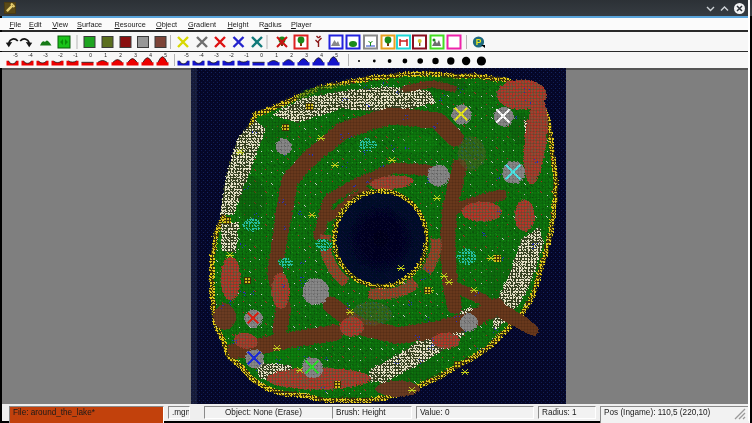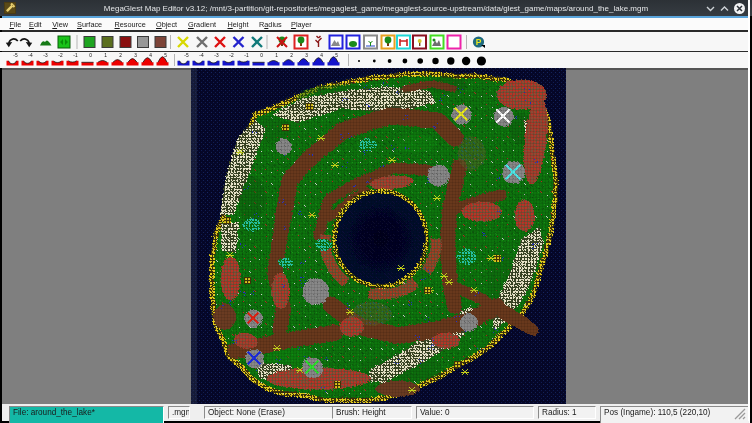--- a/index.html
+++ b/index.html
@@ -24,21 +24,20 @@
 </style></head><body>
 <div id="titlebar">
   <svg style="position:absolute;left:4px;top:2px" width="12" height="12">
     <rect width="12" height="12" fill="#4a3c14"></rect>
     <rect x="1" y="1" width="10" height="10" fill="#5a4a18"></rect>
     <g transform="rotate(45 6 6)" fill="#e8d070">
       <rect x="4.8" y="2.5" width="2.4" height="8" rx="0.5"></rect>
       <path d="M3.6,1 h4.8 v2.2 h-1.6 v-1 h-1.6 v1 h-1.6 z"></path>
     </g>
   </svg>
-  <div id="titletext">MegaGlest Map Editor v3.12; /mnt/3-partition/git-repositories/megaglest_game/megaglest-source-upstream/data/glest_game/maps/around_the_lake.mgm</div>
   <svg style="position:absolute;right:20px;top:5px" width="26" height="7">
     <g stroke="#cdd2d6" stroke-width="1.4" fill="none">
       <path d="M1,2 l3.5,3.5 L8,2"></path>
       <path d="M15,5.5 L18.5,2 L22,5.5"></path>
     </g>
   </svg>
   <svg style="position:absolute;right:7px;top:2.5px" width="11" height="11">
     <circle cx="5.5" cy="5.5" r="5.5" fill="#f2f3f4"></circle>
     <path d="M3,3 L8,8 M8,3 L3,8" stroke="#2f343a" stroke-width="1.5"></path>
   </svg>
@@ -663,23 +662,23 @@
       <circle cx="277" cy="254" r="9" fill="url(#pgray)" filter="url(#rough)"></circle>
       <path d="M264.5,40.5 L275.5,51.5 M275.5,40.5 L264.5,51.5" stroke="#e8e820" stroke-width="2.6" fill="none" stroke-linecap="square"></path>
       <path d="M306.0,42.0 L318.0,54.0 M318.0,42.0 L306.0,54.0" stroke="#ffffff" stroke-width="2.8" fill="none" stroke-linecap="square"></path>
       <path d="M315.5,97.5 L328.5,110.5 M328.5,97.5 L315.5,110.5" stroke="#50e8e8" stroke-width="2.8" fill="none" stroke-linecap="square"></path>
       <path d="M57.5,245.5 L66.5,254.5 M66.5,245.5 L57.5,254.5" stroke="#e02818" stroke-width="2.4" fill="none" stroke-linecap="square"></path>
       <path d="M57.5,284.5 L68.5,295.5 M68.5,284.5 L57.5,295.5" stroke="#2030e0" stroke-width="2.8" fill="none" stroke-linecap="square"></path>
       <path d="M115.5,293.5 L126.5,304.5 M126.5,293.5 L115.5,304.5" stroke="#30e030" stroke-width="2.8" fill="none" stroke-linecap="square"></path>
       <rect width="375" height="336" fill="url(#pgrid)"></rect>
     </svg></div>
 <div id="status">
-    <div style="position:absolute;left:7px;top:2px;width:155px;height:18px;border:1px solid #a8a8a8;border-top-color:#8a8a8a;border-left-color:#8a8a8a;border-bottom-color:#fff;border-right-color:#fff;background:#14b8a6;padding:1px 0 12px 3px;overflow:hidden;white-space:nowrap">File: around_the_lake*</div>
+    <div style="position:absolute;left:7px;top:2px;width:155px;height:18px;border:1px solid #a8a8a8;border-top-color:#8a8a8a;border-left-color:#8a8a8a;border-bottom-color:#fff;border-right-color:#fff;background:#c2410c;padding:1px 0 12px 3px;overflow:hidden;white-space:nowrap">File: around_the_lake*</div>
     <div style="position:absolute;left:166px;top:2px;width:22px;height:13px;border:1px solid #a8a8a8;border-top-color:#8a8a8a;border-left-color:#8a8a8a;border-bottom-color:#fff;border-right-color:#fff;background:#f2f2f2;padding:1px 0 0 3px;overflow:hidden;white-space:nowrap">.mgm</div>
-    <div style="position:absolute;left:202px;top:2px;width:144px;height:13px;border:1px solid #a8a8a8;border-top-color:#8a8a8a;border-left-color:#8a8a8a;border-bottom-color:#fff;border-right-color:#fff;background:#f2f2f2;padding:1px 0 0 3px;overflow:hidden;white-space:nowrap">Object: None (Erase)</div>
+    <div style="position:absolute;left:202px;top:2px;width:144px;height:13px;border:1px solid #a8a8a8;border-top-color:#8a8a8a;border-left-color:#8a8a8a;border-bottom-color:#fff;border-right-color:#fff;background:#f2f2f2;padding:1px 0 0 20px;overflow:hidden;white-space:nowrap">Object: None (Erase)</div>
     <div style="position:absolute;left:330px;top:2px;width:80px;height:13px;border:1px solid #a8a8a8;border-top-color:#8a8a8a;border-left-color:#8a8a8a;border-bottom-color:#fff;border-right-color:#fff;background:#f2f2f2;padding:1px 0 0 3px;overflow:hidden;white-space:nowrap">Brush: Height</div>
     <div style="position:absolute;left:414px;top:2px;width:118px;height:13px;border:1px solid #a8a8a8;border-top-color:#8a8a8a;border-left-color:#8a8a8a;border-bottom-color:#fff;border-right-color:#fff;background:#f2f2f2;padding:1px 0 0 3px;overflow:hidden;white-space:nowrap">Value: 0</div>
     <div style="position:absolute;left:536px;top:2px;width:58px;height:13px;border:1px solid #a8a8a8;border-top-color:#8a8a8a;border-left-color:#8a8a8a;border-bottom-color:#fff;border-right-color:#fff;background:#f2f2f2;padding:1px 8px 0 3px;overflow:hidden;white-space:nowrap">Radius: 1</div>
     <div style="position:absolute;left:598px;top:2px;width:150px;height:18px;border:1px solid #a8a8a8;border-top-color:#8a8a8a;border-left-color:#8a8a8a;border-bottom-color:#fff;border-right-color:#fff;background:#f2f2f2;padding:1px 0 0 3px;overflow:hidden;white-space:nowrap">Pos (Ingame): 110,5 (220,10)</div>
     <svg style="position:absolute;right:4px;top:3px" width="13" height="13">
       <g stroke="#9a9a9a" stroke-width="1.3">
         <path d="M12,2 L2,12 M12,6 L6,12 M12,10 L10,12"></path>
       </g>
     </svg>
   </div>

